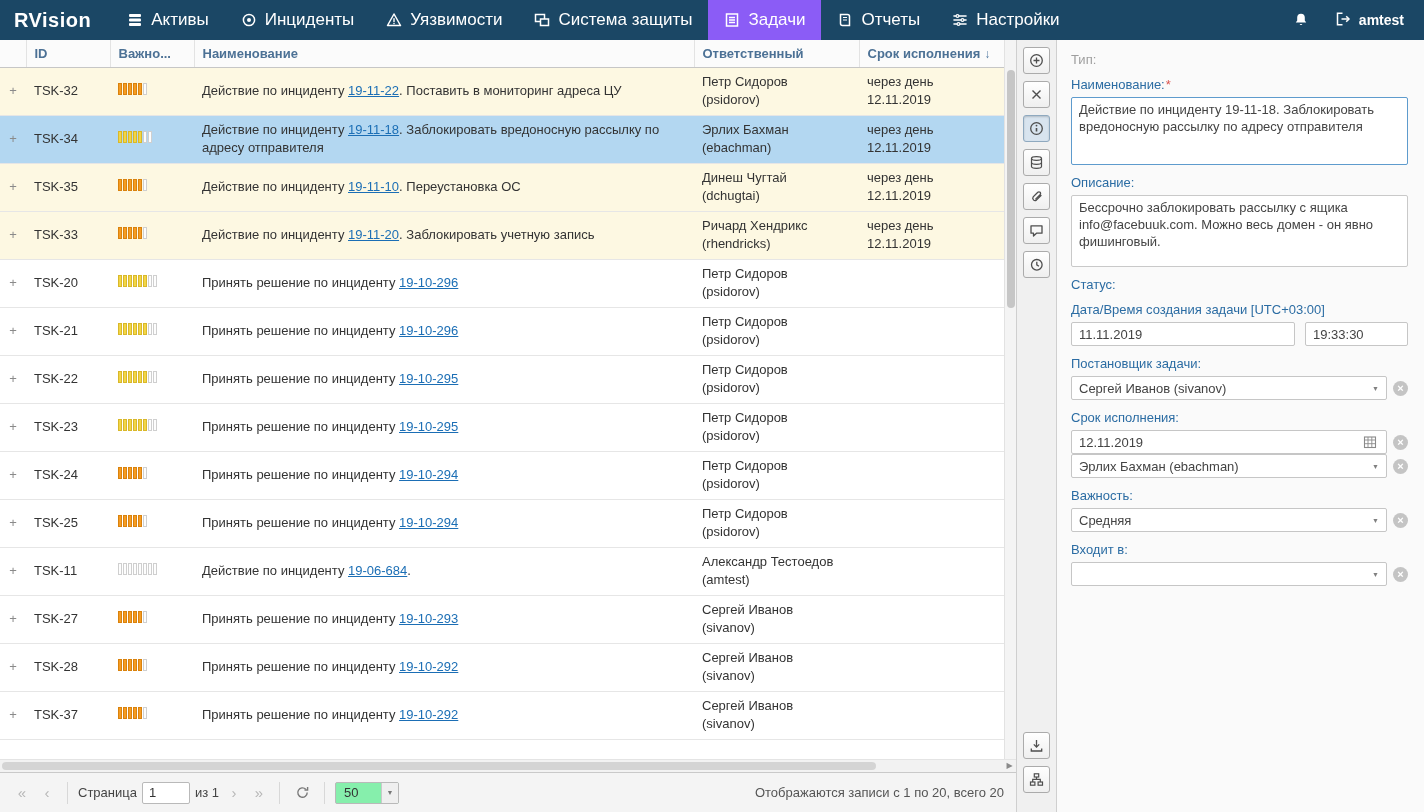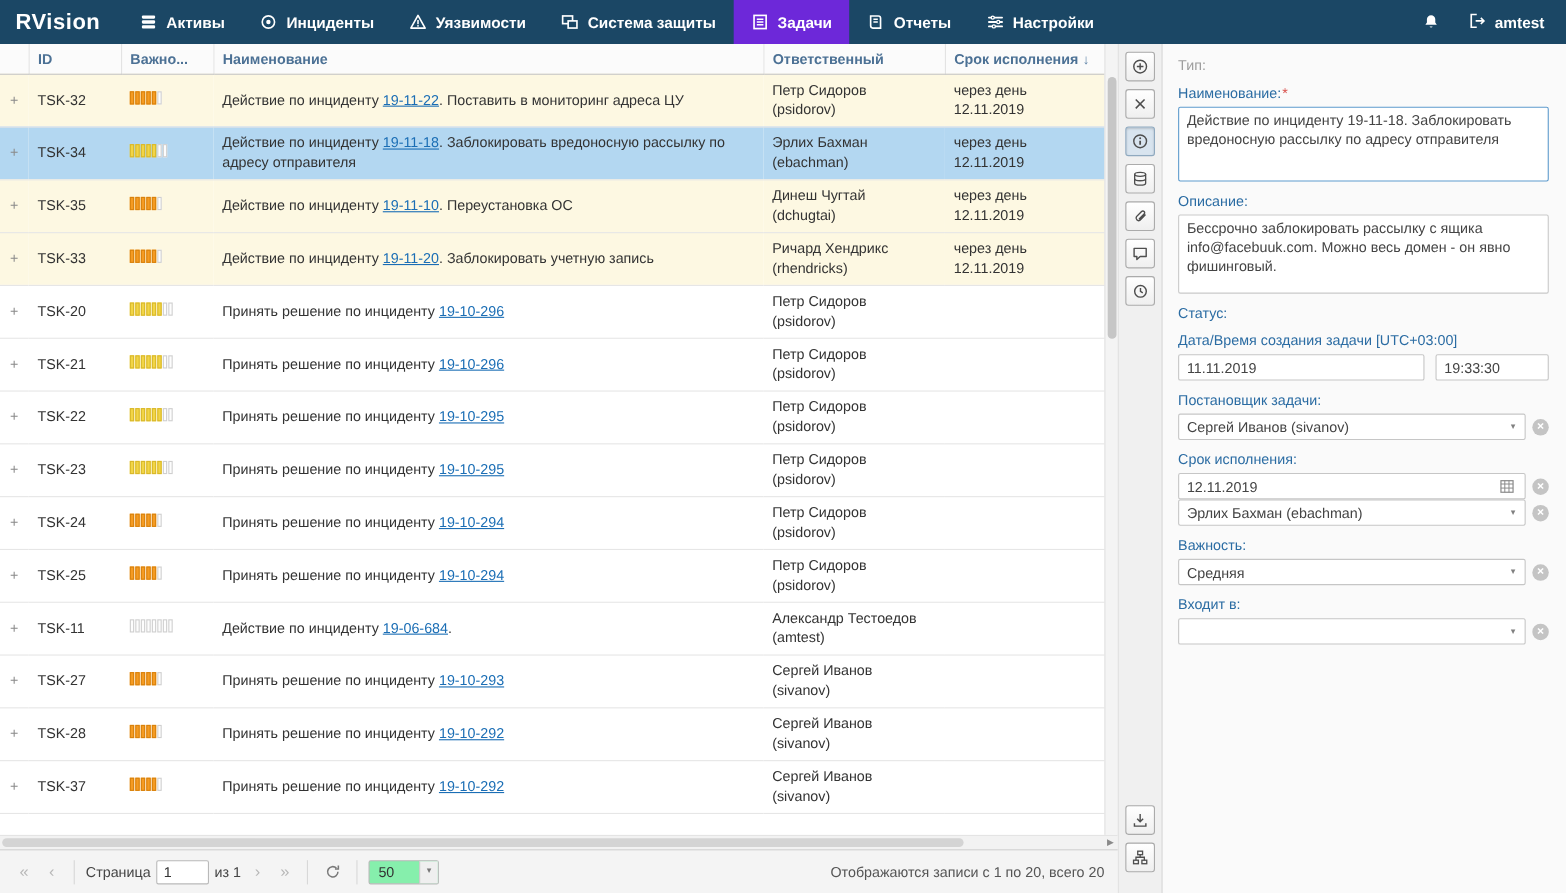--- a/index.html
+++ b/index.html
@@ -2,22 +2,22 @@
 <html><head>
 <meta charset="utf-8">
 <style>
   * { margin:0; padding:0; box-sizing:border-box; }
   html,body { width:1424px; height:812px; overflow:hidden; }
   body { font-family:"Liberation Sans", sans-serif; font-size:13px; color:#333; background:#fff; }
 
   
   .topnav { height:40px; background:#1B4765; display:flex; align-items:center; color:#fff; }
   .logo { padding:0 20px 0 14px; font-size:20px; font-weight:bold; letter-spacing:.5px; cursor:pointer; }
-  .nav-item { height:40px; display:flex; align-items:center; gap:8px; padding:0 16px; font-size:14px; font-weight:bold; cursor:pointer; white-space:nowrap; }
-  .nav-item.active { background:#6d28d9; }
+  .nav-item { height:40px; display:flex; align-items:center; gap:8px; padding:0 16px; font-size:17px; font-weight:normal; cursor:pointer; white-space:nowrap; }
+  .nav-item.active { background:#8b5cf6; }
   .nicon svg { display:block; }
   .nav-right { margin-left:auto; display:flex; align-items:center; gap:26px; padding-right:20px; }
   .bell-btn { cursor:pointer; display:flex; }
   .user-box { display:flex; align-items:center; gap:8px; font-size:14px; font-weight:bold; cursor:pointer; }
 
   
   .main { display:flex; height:772px; }
   .table-area { width:1017px; display:flex; flex-direction:column; border-right:1px solid #CFCFCF; background:#fff; }
   .grid-scroll { flex:1; position:relative; overflow:hidden; }
 

